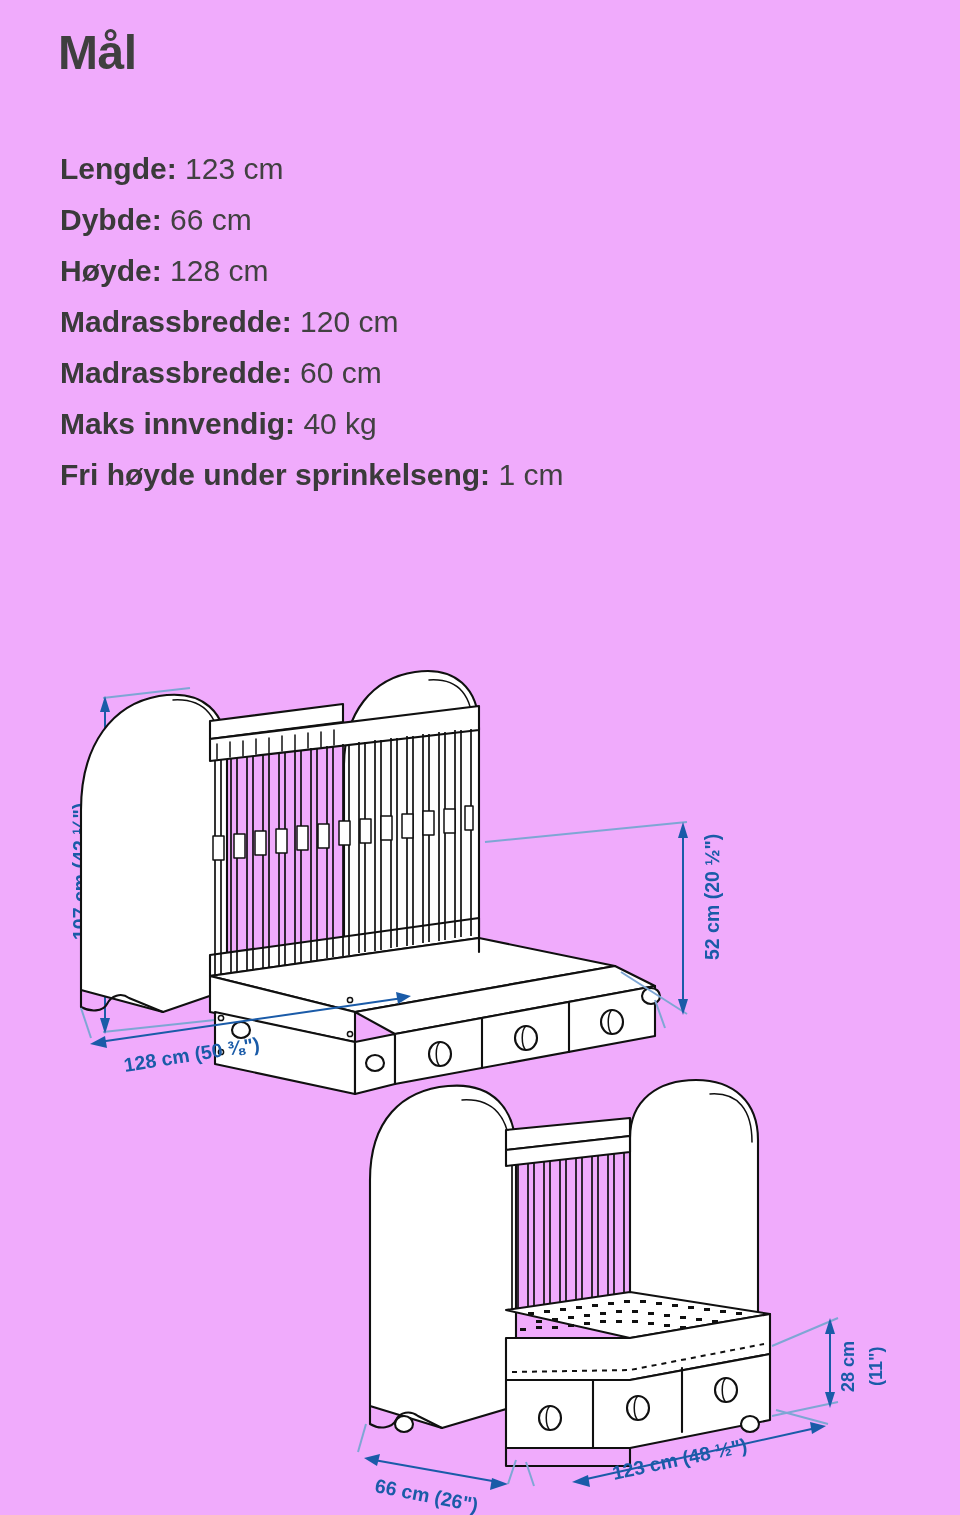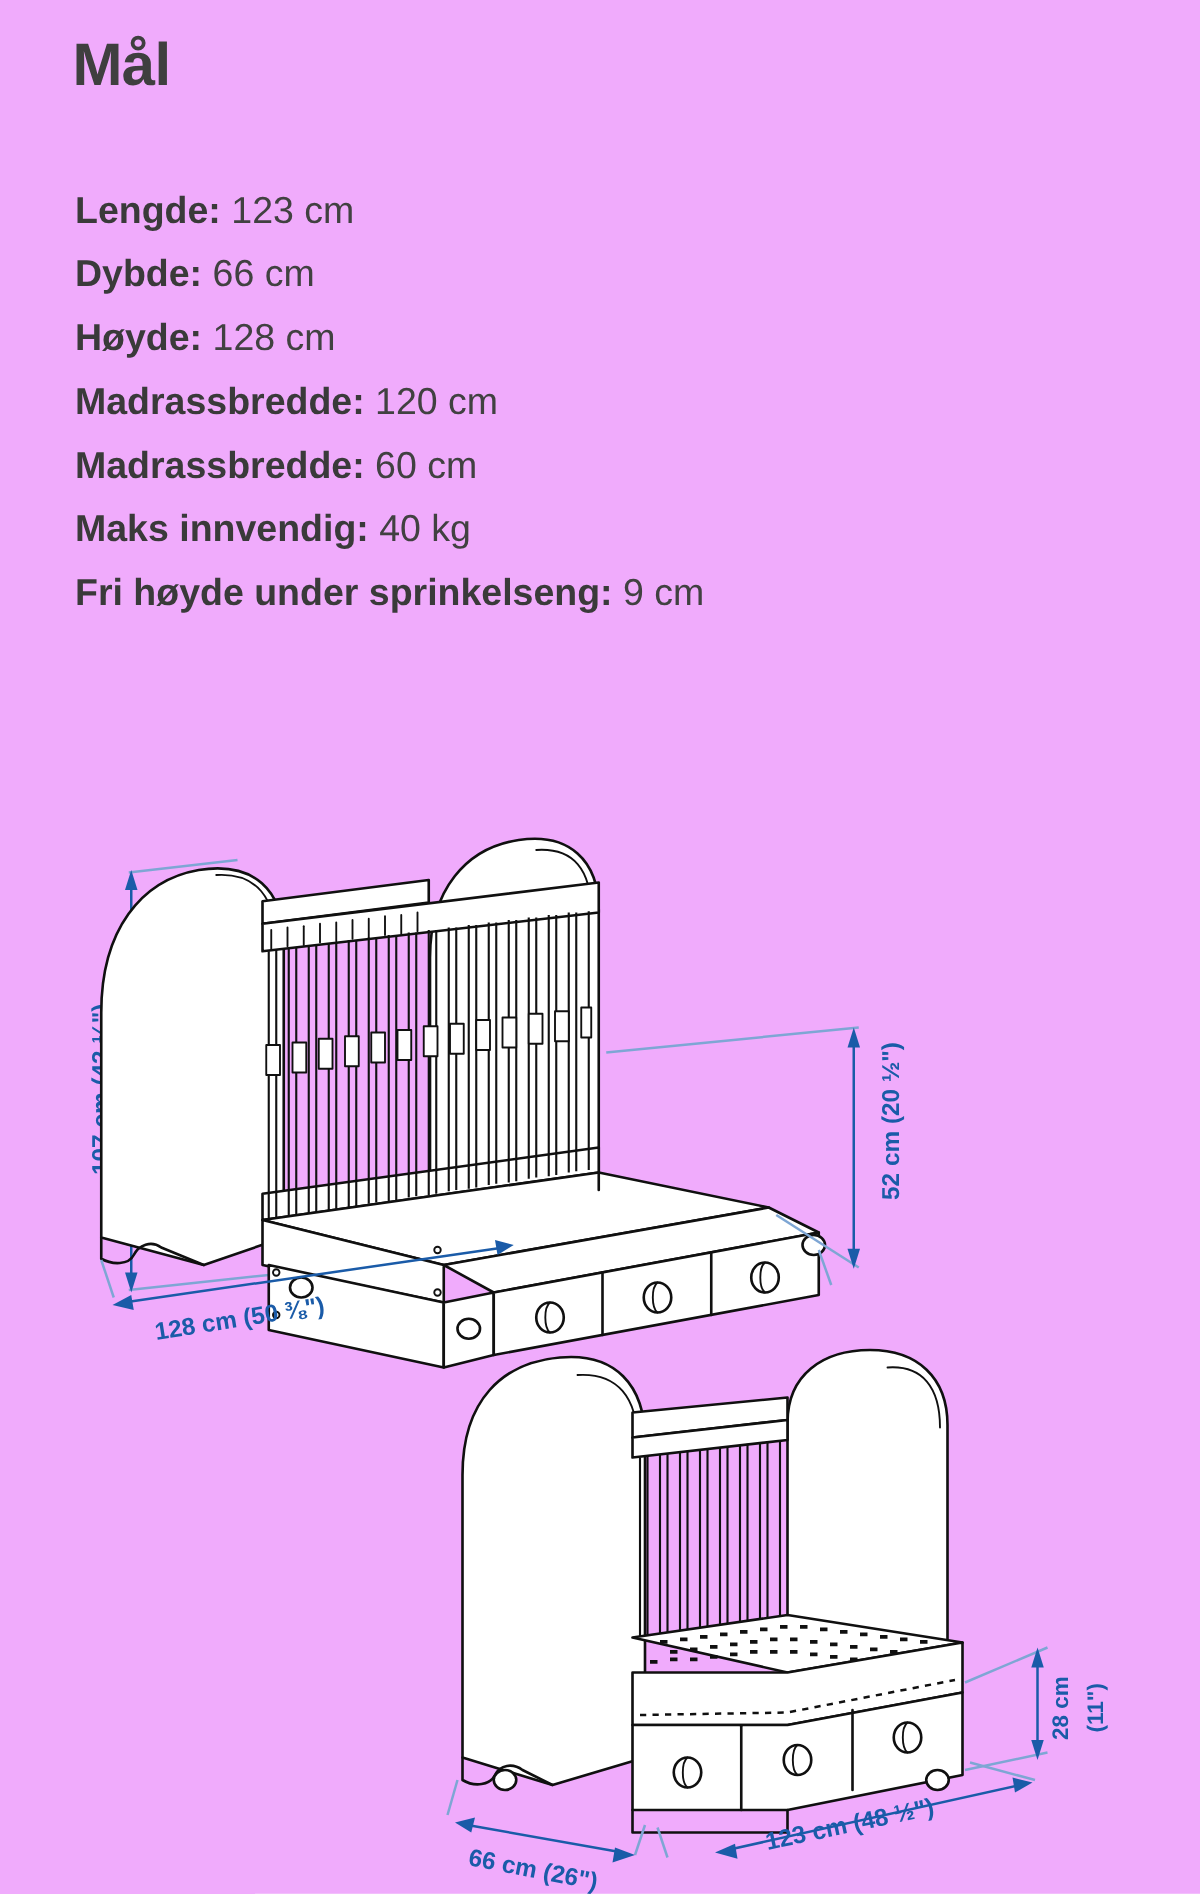--- a/index.html
+++ b/index.html
@@ -125,21 +125,21 @@
     <li class="spec-row">
       <span class="spec-label">Madrassbredde:</span>
       <span class="spec-value">60 cm</span>
     </li>
     <li class="spec-row">
       <span class="spec-label">Maks innvendig:</span>
       <span class="spec-value">40 kg</span>
     </li>
     <li class="spec-row">
       <span class="spec-label">Fri høyde under sprinkelseng:</span>
-      <span class="spec-value">9 cm</span>
+      <span class="spec-value">1 cm</span>
     </li>
   </ul>
 
   <div class="drawing" id="drawing-front">
     <svg width="700" height="440" viewBox="0 0 700 440">
 
       <g>
         <line class="dim-ext" x1="48" y1="38" x2="135" y2="28"></line>
         <line class="dim-ext" x1="48" y1="372" x2="160" y2="360"></line>
         <line class="dim" x1="50" y1="46" x2="50" y2="364"></line>

